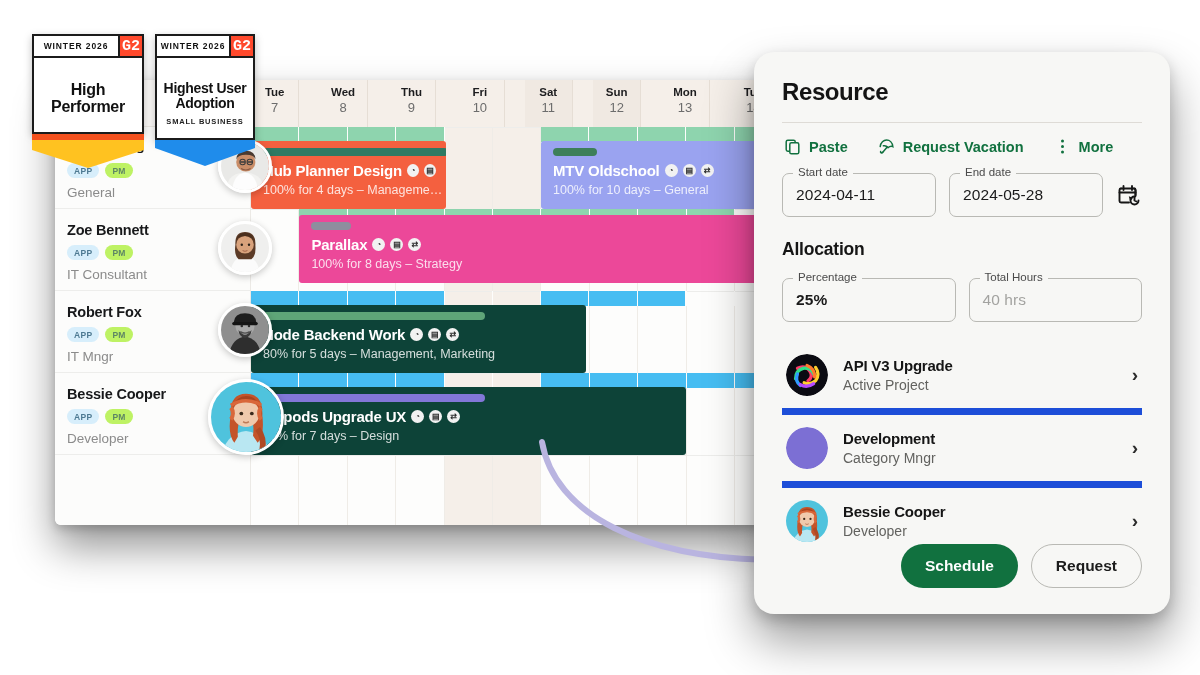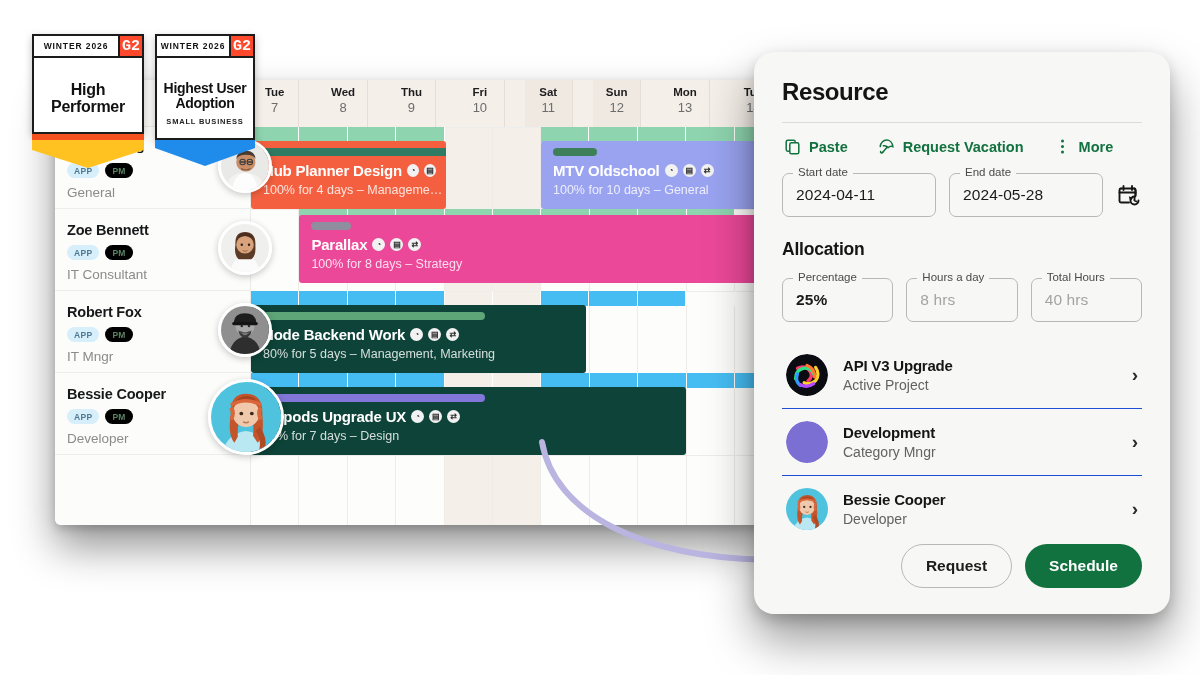--- a/index.html
+++ b/index.html
@@ -35,21 +35,21 @@
     border-bottom: 1px solid #ededeb;
     padding: 13px 0 0 12px;
   }
   .res-name { font-size: 14.5px; font-weight: bold; color: #17181a; letter-spacing: -.2px; }
   .res-badges { display: flex; gap: 6px; margin-top: 7px; }
   .badge {
     font-size: 8.5px; font-weight: bold; letter-spacing: .3px;
     padding: 2.5px 7px; border-radius: 9px;
   }
   .badge.app { background: #d7eefb; color: #4e7a92; }
-  .badge.pm  { background: #000000; color: #5d8565; }
+  .badge.pm  { background: #bef264; color: #5d8565; }
   .res-role { margin-top: 7px; font-size: 13.5px; color: #8b8b8b; }
   .res-avatar {
     position: absolute; right: -22px; top: 12px;
     width: 54px; height: 54px; border-radius: 50%;
     overflow: hidden; border: 3px solid #fff;
     box-shadow: 0 2px 7px rgba(0,0,0,.22);
     z-index: 6;
   }
   .res-avatar.big {
     width: 76px; height: 76px; right: -34px; top: 6px;
@@ -161,21 +161,21 @@
   .field.date { flex: 1 1 0; }
   #cal-ico { flex: 0 0 26px; display:flex; align-items:center; justify-content:center; cursor:pointer; }
 
   #alloc-title { font-size: 17.5px; font-weight: bold; color:#151515; margin-top: 22px; letter-spacing:-.2px; }
   .field.alloc { flex: 1 1 0; }
   .field-val.bold { font-weight: bold; }
 
   #list { margin-top: 20px; }
   .lrow {
     display:flex; align-items:center; gap: 15px;
-    padding: 12px 4px; border-bottom: 1px solid #1d4ed8; cursor:pointer;
+    padding: 12px 4px; border-bottom: 7px solid #1d4ed8; cursor:pointer;
   }
   .lrow:last-child { border-bottom: none; }
   .l-av { width: 42px; height: 42px; border-radius:50%; overflow:hidden; flex:0 0 42px; }
   .l-av svg { display:block; width:100%; height:100%; }
   .l-txt { flex: 1 1 auto; }
   .l-name { font-size: 15px; font-weight: bold; color:#151515; letter-spacing:-.2px; }
   .l-sub { font-size: 14px; color:#62625f; margin-top: 3px; }
   .l-chev { color:#2c2c2c; font-size: 19px; font-weight: bold; }
 
   #panel-actions {
@@ -565,24 +565,20 @@
           <path d="M14.6,15.4 l-1.4,-0.6 l0.4,1.6"></path>
         </svg>
       </div>
     </div>
 
     <div id="alloc-title">Allocation</div>
     <div class="field-row" id="alloc-row">
     <div class="field alloc">
       <span class="field-label">Percentage</span>
       <span class="field-val bold">25%</span>
-    </div>
-    <div class="field alloc">
-      <span class="field-label">Hours a day</span>
-      <span class="field-val ph">8 hrs</span>
     </div>
     <div class="field alloc">
       <span class="field-label">Total Hours</span>
       <span class="field-val ph">40 hrs</span>
     </div>
       </div>
 
     <div id="list">
     <div class="lrow">
       <div class="l-av">
@@ -635,18 +631,18 @@
           </div>
       <div class="l-txt">
         <div class="l-name">Bessie Cooper</div>
         <div class="l-sub">Developer</div>
       </div>
       <div class="l-chev">›</div>
     </div>
       </div>
 
     <div id="panel-actions">
+      <div class="btn solid" style="background: rgb(17, 113, 63);">Schedule</div>
       <div class="btn ghost">Request</div>
-      <div class="btn solid" style="background: rgb(17, 113, 63);">Schedule</div>
     </div>
   </div>
 
 </div>
 
 </body></html>

